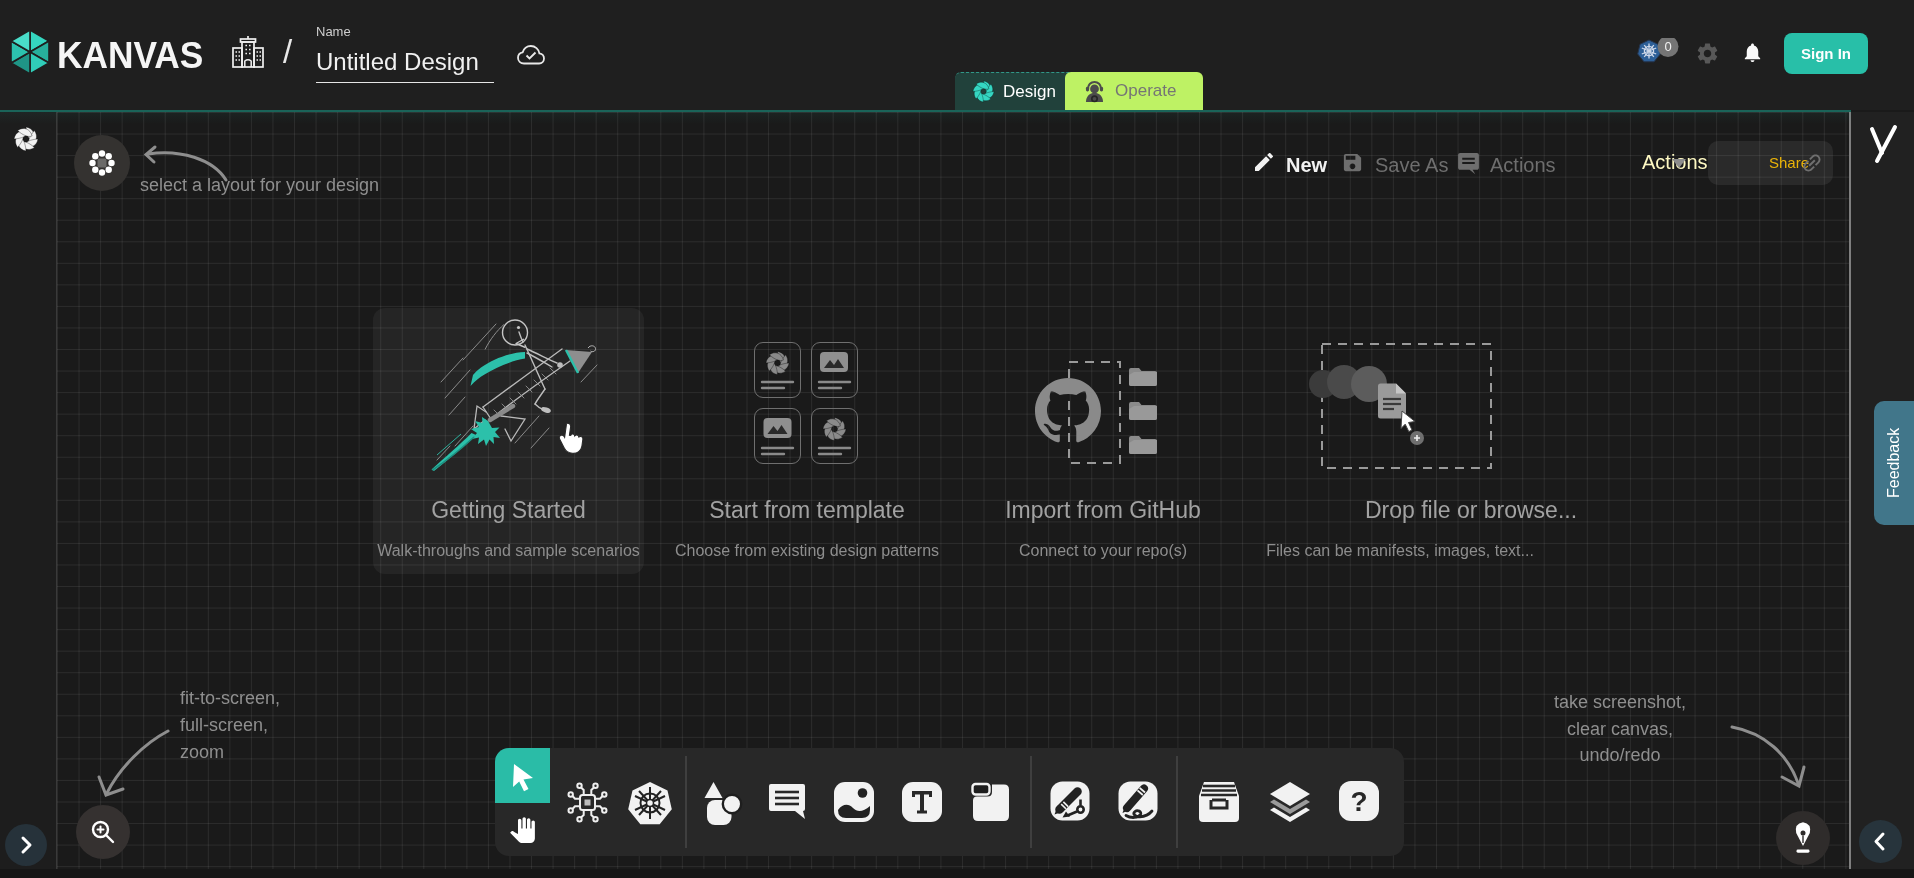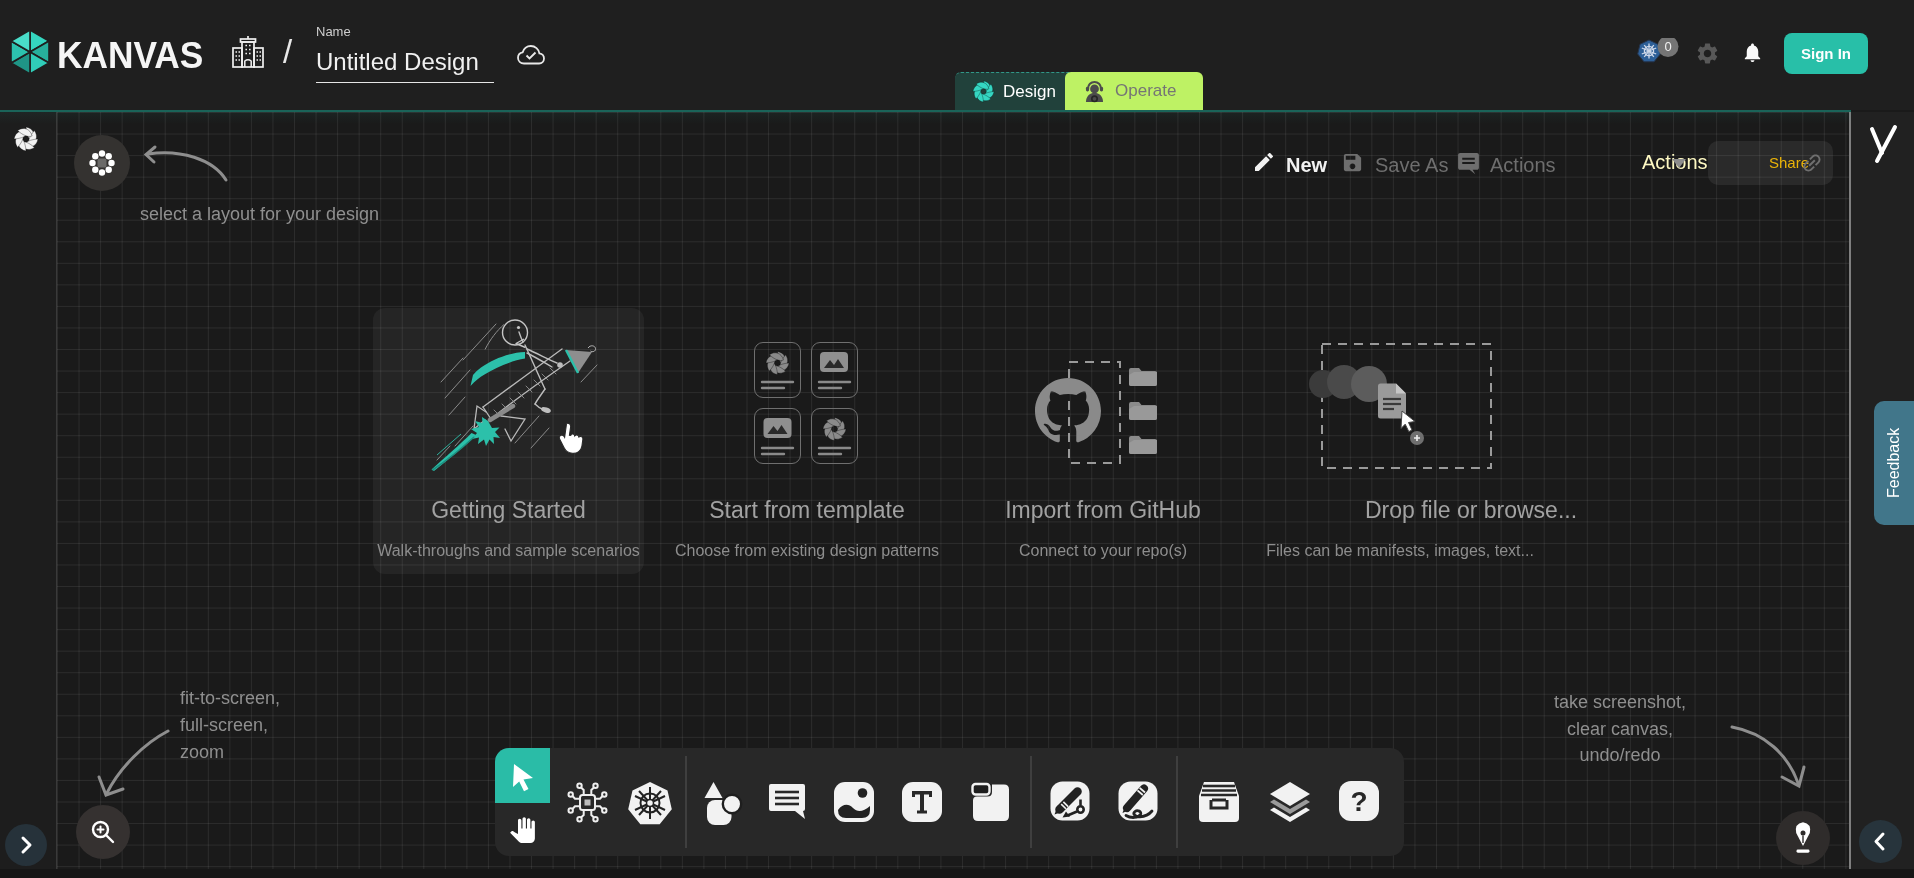--- a/index.html
+++ b/index.html
@@ -55,21 +55,21 @@
   #t-comments { left:1490px; }
   #t-actions { left:1594px; font-size:20px; color:#fef9c3; top:152px;margin-left:48px; }
   #t-caret { position:absolute; left:1672px; top:159px; width:0; height:0;
     border-left:7px solid transparent; border-right:7px solid transparent; border-top:9px solid #8c8c8c; }
   #sharebtn { position:absolute; left:1708px; top:141px; width:125px; height:44px; border-radius:10px;
     background:rgba(255,255,255,0.07); }
   #sharebtn .s { position:absolute; left:32px; top:13px; font-size:15px; color:#eab308;margin-left:29px; }
 
   
   .hint { position:absolute; color:#8f8f8f; font-size:18px; line-height:27px; }
-  #hint-layout { left:140px; top:201px; }
+  #hint-layout { left:140px; top:172px; }
   #hint-bl { left:180px; top:685px; }
   #hint-br { left:1520px; top:689px; width:200px; text-align:center; line-height:26.5px; }
 
   
   .circbtn { position:absolute; border-radius:50%; }
   #layoutcirc { left:74px; top:135px; width:56px; height:56px; background:#343230; }
   #zoomcirc { left:76px; top:805px; width:54px; height:54px; background:#353130; }
   #pencirc { left:1776px; top:811px; width:54px; height:54px; background:#2f2c2b; }
   #lchev { left:5px; top:824px; width:42px; height:42px; background:#26323a; }
   #rchev { left:1859px; top:820px; width:43px; height:43px; background:#27343c; }

